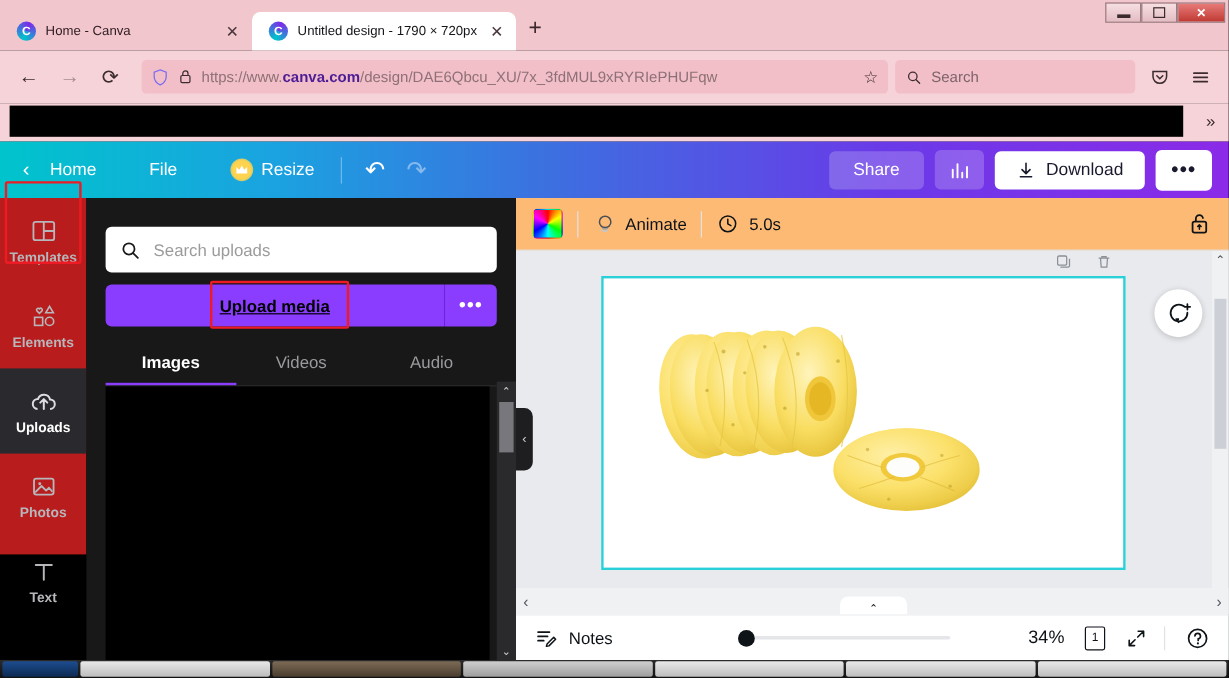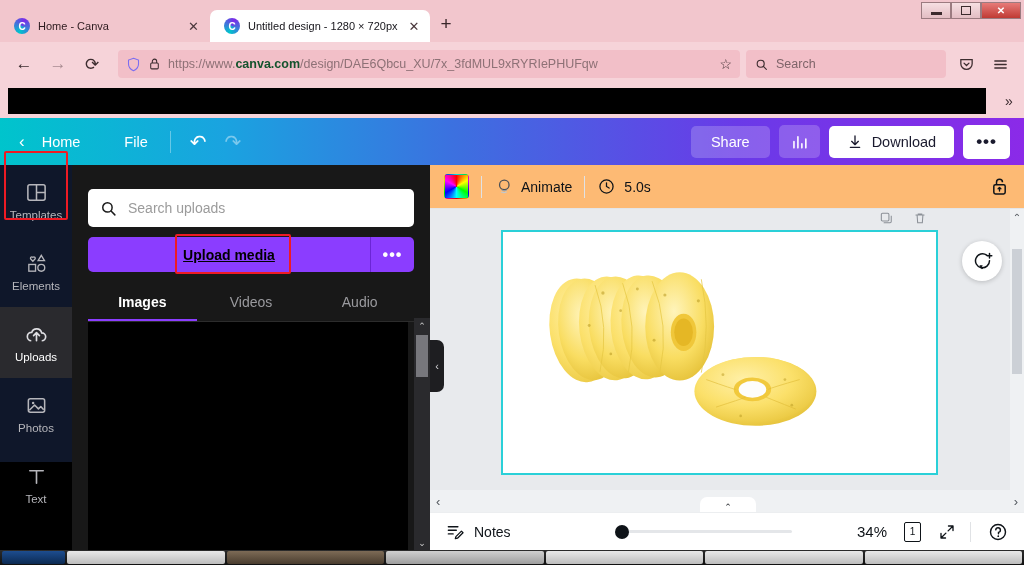--- a/index.html
+++ b/index.html
@@ -73,21 +73,21 @@
     flex: 1; height: 28px; background: #f2bfc8; border-radius: 4px;
     display: flex; align-items: center; padding: 0 8px; gap: 7px; margin-left: 6px;
     min-width: 0;
   }
   .url-text {
     flex: 1; font-size: 12.5px; color: #8e7176;
     white-space: nowrap; overflow: hidden;
     -webkit-mask-image: linear-gradient(90deg,#000 90%,transparent);
             mask-image: linear-gradient(90deg,#000 90%,transparent);
   }
-  .url-text b { color: #14532d; font-weight: 600; }
+  .url-text b { color: #4c1d95; font-weight: 600; }
   .searchbar {
     width: 200px; height: 28px; background: #f2bfc8; border-radius: 4px;
     display: flex; align-items: center; padding: 0 9px; gap: 8px;
     font-size: 12.5px; color: #7e6469;
   }
   .bookmarkbar {
     position: absolute; left: 0; top: 86px; width: 1024px; height: 32px;
     background: #f6d3d9;
   }
   .bookmarkbar-inner {
@@ -133,21 +133,22 @@
   }
   .btn-more {
     background: #fff; color: #1a1a2e; font-size: 17px; font-weight: bold;
     padding: 6px 13px; border-radius: 5px; letter-spacing: 1px;
     display:flex;align-items:center;height:34px;
   }
 
   
   .rail {
     position: absolute; left: 0; top: 165px; width: 72px; height: 297px;
-    background: #0f172a;
+    background: #b91c1c;
+    font-weight: bold;
   }
   .rail-item {
     height: 71px; display: flex; flex-direction: column;
     align-items: center; justify-content: center; gap: 5px;
     color: #b6b6bb; font-size: 11.5px;
   }
   .rail-item.active { background: #2a2a2e; }
   .rail-hl {
     position: absolute; left: 4px; top: 151px; width: 64px; height: 69px;
     border: 2.5px solid #ee1b24; border-radius: 2px; pointer-events: none;
@@ -314,21 +315,21 @@
     <div class="tabstrip">
 
       <div class="tab inactive">
         <span class="tab-fav">C</span>
         <span class="tab-title">Home - Canva</span>
         <span class="tab-close">✕</span>
       </div>
 
       <div class="tab active">
         <span class="tab-fav">C</span>
-        <span class="tab-title">Untitled design - 1280 × 720px</span>
+        <span class="tab-title">Untitled design - 1790 × 720px</span>
         <span class="tab-close">✕</span>
       </div>
 
       <span class="newtab">+</span>
     </div>
 
     <div class="winbtns">
       <div class="winbtn">
           <i class="glyph-min"></i>
         </div>
@@ -379,20 +380,28 @@
 
   <div class="bookmarkbar">
     <div class="bookmarkbar-inner"></div>
     <div class="bm-overflow">»</div>
   </div>
 
   <div class="canva-header">
     <div class="hdr-btn hdr-back">‹</div>
     <div class="hdr-btn">Home</div>
     <div class="hdr-btn" style="margin-left:20px">File</div>
+    <div class="hdr-btn" style="margin-left:20px">
+      <span class="crown">
+        <svg width="11" height="9" viewBox="0 0 24 20">
+            <path d="M2 17 L2 5 L7.5 10 L12 2 L16.5 10 L22 5 L22 17 Z" fill="#fff"></path>
+          </svg>
+      </span>
+      <span>Resize</span>
+    </div>
     <div class="hdr-sep"></div>
     <div class="undo-ico">↶</div>
     <div class="redo-ico">↷</div>
 
     <div class="hdr-right">
       <div class="btn-share">Share</div>
       <div class="btn-stats">
         <svg width="19" height="19" viewBox="0 0 24 24">
           <path d="M5 20 V12 M10 20 V6 M15 20 V15 M20 20 V9" stroke="#fff" stroke-width="2" stroke-linecap="round"></path>
         </svg>

